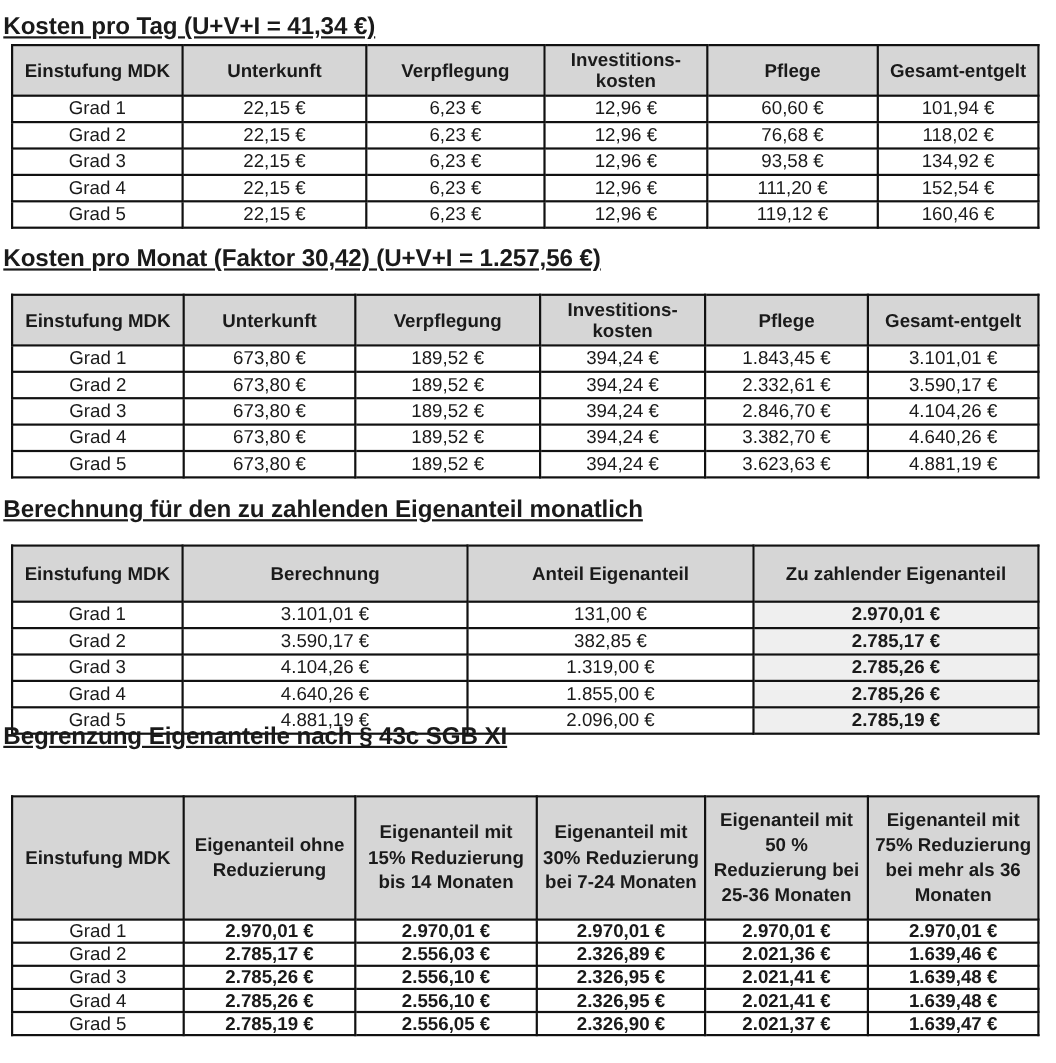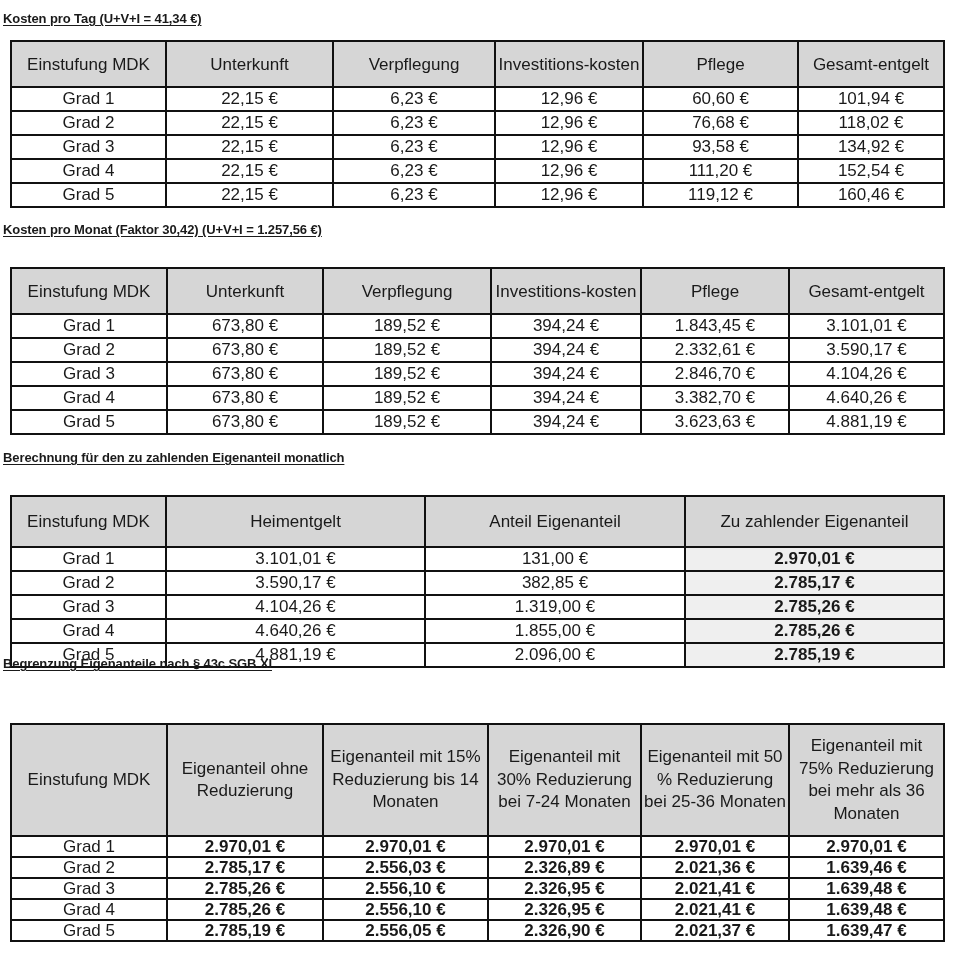--- a/index.html
+++ b/index.html
@@ -2,35 +2,35 @@
 <html><head>
   <meta charset="utf-8">
   <style>
     html, body { margin: 0; padding: 0; background: #ffffff; }
     body {
       width: 960px; height: 966px; position: relative; overflow: hidden;
       font-family: "Liberation Sans", sans-serif; color: #1a1a1a;
     }
     .section-title {
       position: absolute; left: 3px;
-      font-size: 13px; font-weight: bold; text-decoration: underline;
+      font-size: 22px; font-weight: bold; text-decoration: underline;
       text-underline-offset: 2px; white-space: nowrap; letter-spacing: -0.1px;
     }
     table.cost {
       position: absolute; left: 10px; width: 933px;
       border-collapse: collapse; table-layout: fixed;
       font-size: 17px;
     }
     table.cost th, table.cost td {
       border: 2px solid #111;
       text-align: center; vertical-align: middle;
       padding: 0 2px; overflow: hidden; white-space: nowrap;
     }
     table.cost th {
-      background: #d6d6d6; font-weight: normal; line-height: 19px;
+      background: #d6d6d6; font-weight: bold; line-height: 19px;
       white-space: normal;
     }
     table.cost td { height: 22px; line-height: 22px; }
     table.cost td.bold { font-weight: bold; }
     table.cost td.shaded { background: #efefef; font-weight: bold; }
     #t1 { top: 40px; }
     #t1 th { height: 44px; }
     #t2 { top: 267px; }
     #t2 th { height: 44px; }
     #t3 { top: 495px; }
@@ -174,21 +174,21 @@
 <table id="t3" class="cost">
   <colgroup>
     <col style="width:155px">
       <col style="width:259px">
       <col style="width:260px">
       <col style="width:259px">
   </colgroup>
   <thead>
     <tr>
       <th>Einstufung MDK</th>
-      <th>Heimentgelt</th>
+      <th>Berechnung</th>
       <th>Anteil Eigenanteil</th>
       <th>Zu zahlender Eigenanteil</th>
     </tr>
   </thead>
   <tbody>
     <tr>
       <td>Grad 1</td>
       <td>3.101,01 €</td>
       <td>131,00 €</td>
       <td class="shaded">2.970,01 €</td>

